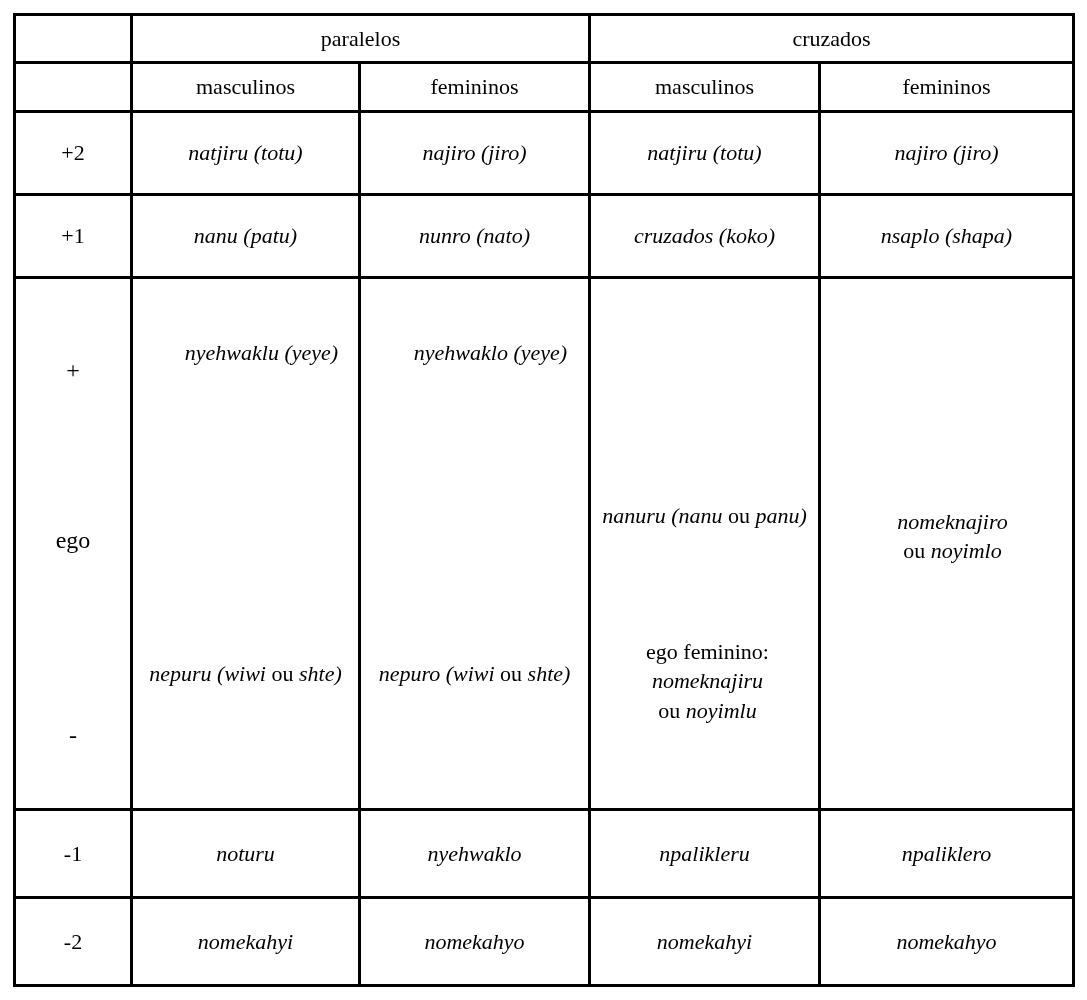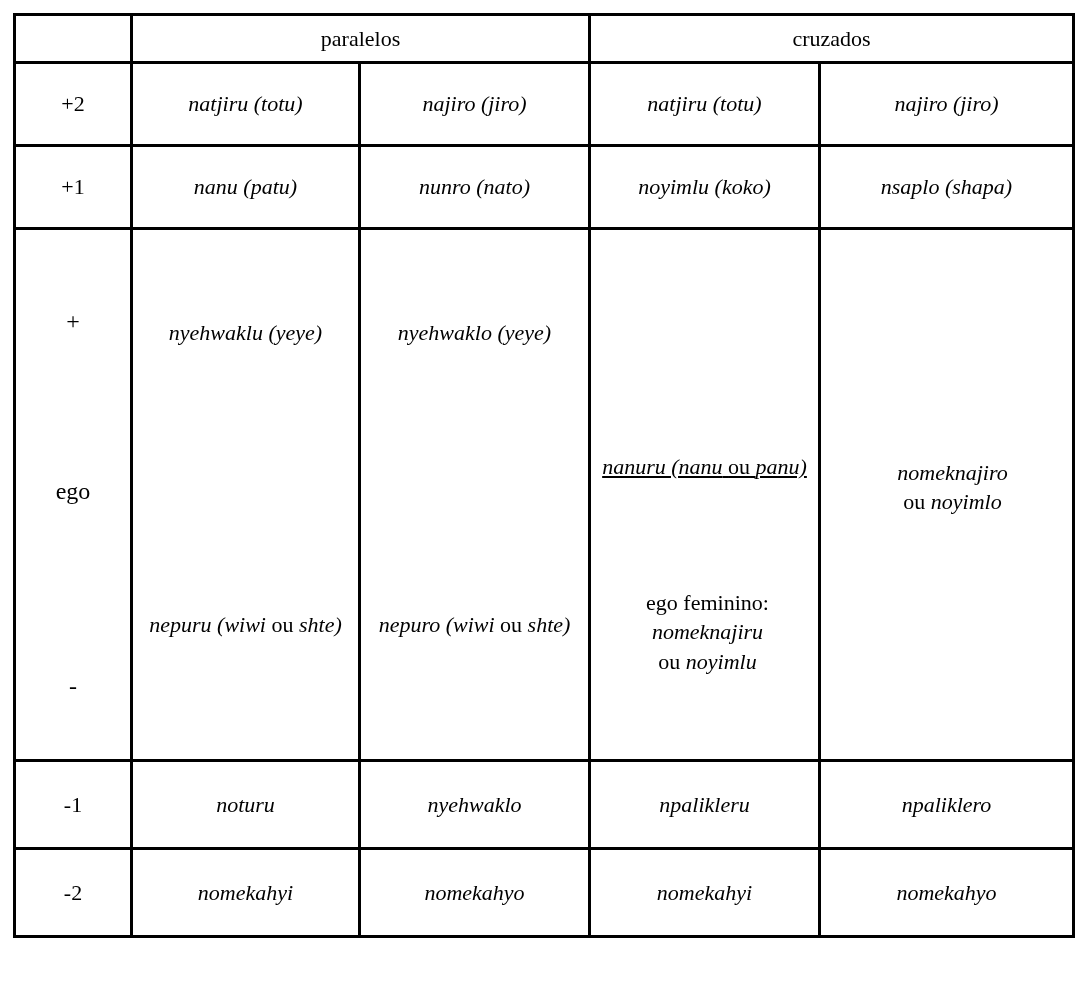--- a/index.html
+++ b/index.html
@@ -82,23 +82,23 @@
     text-align: center;
     font-size: 22px;
     line-height: 1.34;
   }
 
   
   .pos-plus   { top: 75px; }
   .pos-ego    { top: 245px; }
   .pos-minus  { top: 440px; }
 
-  .pos-upper  { top: 88px; }     
+  .pos-upper  { top: 59px; margin-left: 16px; }     
   .pos-lower  { top: 380px; }    
-  .pos-nanuru { top: 222px; text-decoration: underline; }    
+  .pos-nanuru { top: 222px; }    
   .pos-egofem { top: 358px; padding-left: 14px; }    
   .pos-nomek  { top: 228px; padding-left: 20px; }    
 
   .lbl { font-size: 24px; font-style: normal; }
 </style>
 </head>
 <body>
 
 <div class="page">
 
@@ -111,34 +111,41 @@
       <col class="c-cf">
     </colgroup>
     <tbody>
 
       <tr class="r-group">
         <td class="blank"></td>
         <td colspan="2" class="rom">paralelos</td>
         <td colspan="2" class="rom">cruzados</td>
       </tr>
 
+      <tr class="r-sub">
+        <td class="blank"></td>
+        <td class="rom">masculinos</td>
+        <td class="rom">femininos</td>
+        <td class="rom">masculinos</td>
+        <td class="rom">femininos</td>
+      </tr>
 
       <tr class="r-gen">
         <td class="lbl">+2</td>
         <td class="term">natjiru (totu)</td>
         <td class="term">najiro (jiro)</td>
         <td class="term">natjiru (totu)</td>
         <td class="term">najiro (jiro)</td>
       </tr>
 
       <tr class="r-gen">
         <td class="lbl">+1</td>
         <td class="term">nanu (patu)</td>
         <td class="term">nunro (nato)</td>
-        <td class="term">noyimlu (koko)</td>
+        <td class="term">cruzados (koko)</td>
         <td class="term">nsaplo (shapa)</td>
       </tr>
 
       <tr class="r-mid">
 
         <td class="mid-cell">
           <div class="mid-inner">
             <div class="mid-block pos-plus lbl">+</div>
             <div class="mid-block pos-ego lbl">ego</div>
             <div class="mid-block pos-minus lbl">-</div>

